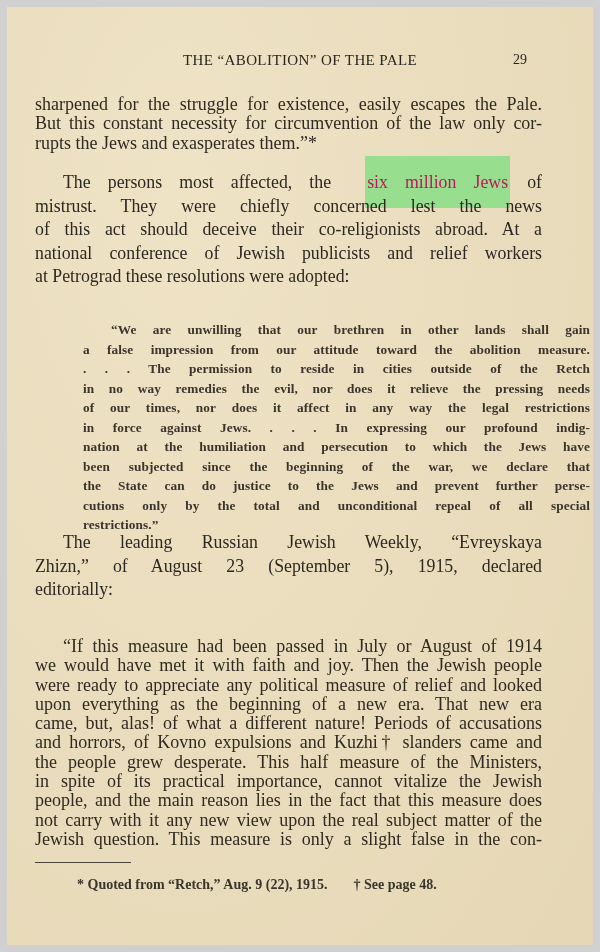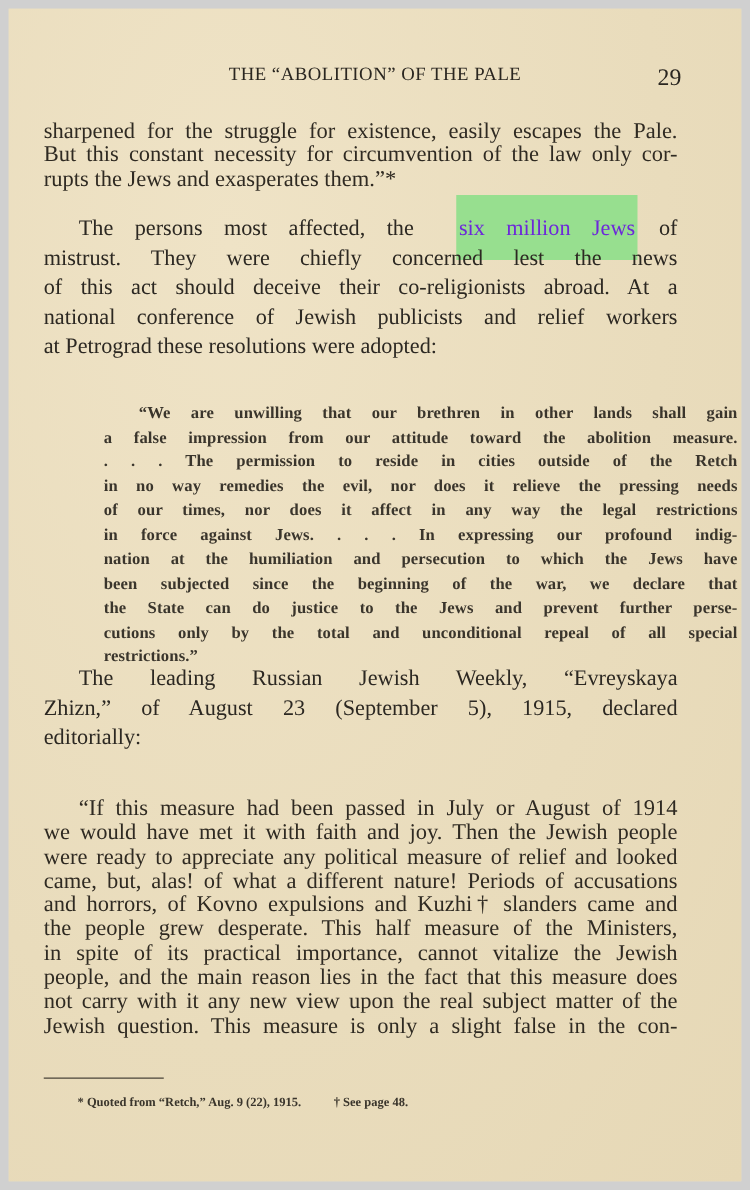--- a/index.html
+++ b/index.html
@@ -28,23 +28,23 @@
       position: absolute;
       left: 0; width: 586px;
       text-align: center;
       font-family: "Liberation Serif", serif;
       font-size: 15px;
       letter-spacing: 0.4px;
       color: #2a2620;
     }
     .page-number {
       position: absolute;
-      left: 519px;
+      left: 506px;
       font-family: "Liberation Serif", serif;
-      font-size: 19px;
+      font-size: 14px;
       color: #2a2620;
     }
     .text-block {
       position: absolute;
       left: 28px;
       width: 507px;
       text-align: justify;
       text-align-last: left;
     }
     .small {
@@ -65,36 +65,36 @@
     .large {
       font-family: "Liberation Serif", serif;
       font-size: 17.8px;
       line-height: 23.6px;
       color: #2c2822;
     }
     .line { display: block; white-space: nowrap; text-align: justify; text-align-last: justify; }
     .line.last { text-align-last: left; }
     .highlight {
       background: #97df8f;
-      color: #6d28d9;
+      color: #be185d;
       padding: 16px 2px;
       margin-left: 17px;
     }
     .footnote-rule {
       position: absolute;
       left: 28px; top: 855px;
       width: 96px; height: 0;
       border-top: 1.5px solid #4a443a;
     }
     .footnotes {
       position: absolute;
-      left: 55px; top: 870px;
+      left: 70px; top: 870px;
       font-family: "Liberation Serif", serif;
       font-weight: bold;
-      font-size: 10px;
+      font-size: 14px;
       color: #3a352c;
       white-space: nowrap;
     }
     .footnotes span.gap { display: inline-block; width: 26px; }
   </style>
 </head>
 <body>
 
 <div class="page">
 
@@ -134,20 +134,21 @@
   <div class="text-block large" style="top:524px;">
     <span class="line" style="padding-left:28px;">The leading Russian Jewish Weekly, “Evreyskaya</span>
     <span class="line">Zhizn,” of August 23 (September 5), 1915, declared</span>
     <span class="line last">editorially:</span>
   </div>
 
   <div class="text-block small" style="top:630px;">
     <span class="line" style="padding-left:28px;">“If this measure had been passed in July or August of 1914</span>
     <span class="line">we would have met it with faith and joy. Then the Jewish people</span>
     <span class="line">were ready to appreciate any political measure of relief and looked</span>
+    <span class="line">upon everything as the beginning of a new era. That new era</span>
     <span class="line">came, but, alas! of what a different nature! Periods of accusations</span>
     <span class="line">and horrors, of Kovno expulsions and Kuzhi† slanders came and</span>
     <span class="line">the people grew desperate. This half measure of the Ministers,</span>
     <span class="line">in spite of its practical importance, cannot vitalize the Jewish</span>
     <span class="line">people, and the main reason lies in the fact that this measure does</span>
     <span class="line">not carry with it any new view upon the real subject matter of the</span>
     <span class="line">Jewish question. This measure is only a slight false in the con-</span>
   </div>
 
   <div class="footnote-rule"></div>

